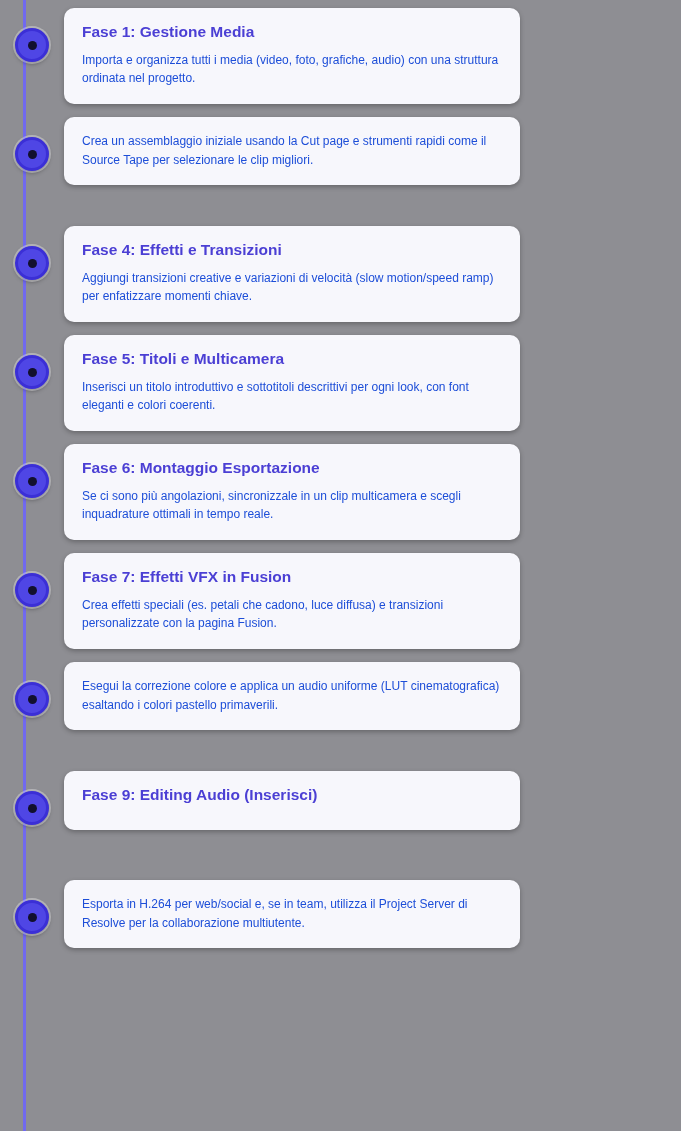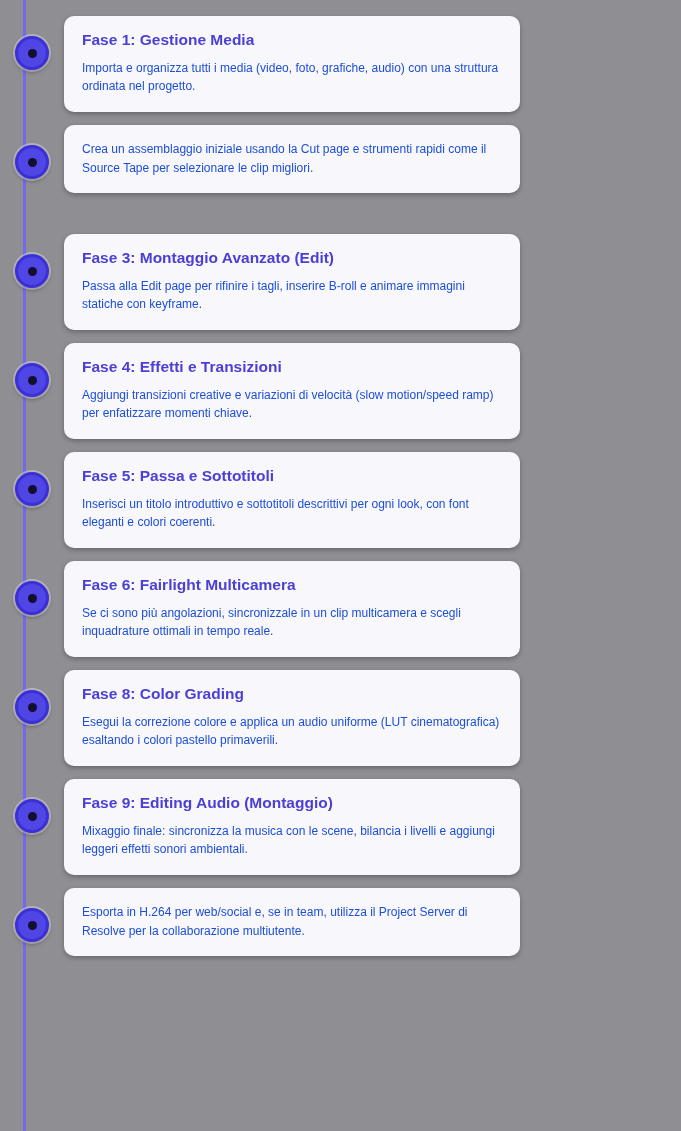--- a/index.html
+++ b/index.html
@@ -11,21 +11,21 @@
     height: 1131px;
     background: #8e8e93;
     font-family: "Liberation Sans", sans-serif;
     overflow: hidden;
   }
   .timeline {
     position: relative;
     width: 542px;
     height: 1131px;
     box-sizing: border-box;
-    padding: 16px 22px 8px 0;
+    padding: 8px 22px 8px 0;
   }
   .spine {
     position: absolute;
     left: 23px;
     top: 0;
     bottom: 0;
     width: 3px;
     background: #6c63ff;
     opacity: 0.85;
   }
@@ -110,78 +110,76 @@
 
     <div class="step">
       <div class="marker-col">
         <div class="marker"></div>
       </div>
       <div class="card">
         <p class="card-desc">Crea un assemblaggio iniziale usando la Cut page e strumenti rapidi come il Source Tape per selezionare le clip migliori.</p>
       </div>
     </div>
 
-    <div class="step">
-      <div class="marker-col">
-        <div class="marker"></div>
-      </div>
-      <div class="card">
-        <p class="card-title">Fase 3: Montaggio Avanzato (Edit)</p>
-        <p class="card-desc">Passa alla Edit page per rifinire i tagli, inserire B-roll e animare immagini statiche con keyframe.</p>
-      </div>
-    </div>
 
     <div class="step">
       <div class="marker-col">
         <div class="marker"></div>
       </div>
       <div class="card">
         <p class="card-title">Fase 4: Effetti e Transizioni</p>
         <p class="card-desc">Aggiungi transizioni creative e variazioni di velocità (slow motion/speed ramp) per enfatizzare momenti chiave.</p>
       </div>
     </div>
 
     <div class="step">
       <div class="marker-col">
         <div class="marker"></div>
       </div>
       <div class="card">
-        <p class="card-title">Fase 5: Passa e Sottotitoli</p>
+        <p class="card-title">Fase 5: Titoli e Multicamera</p>
         <p class="card-desc">Inserisci un titolo introduttivo e sottotitoli descrittivi per ogni look, con font eleganti e colori coerenti.</p>
       </div>
     </div>
 
     <div class="step">
       <div class="marker-col">
         <div class="marker"></div>
       </div>
       <div class="card">
-        <p class="card-title">Fase 6: Fairlight Multicamera</p>
+        <p class="card-title">Fase 6: Montaggio Esportazione</p>
         <p class="card-desc">Se ci sono più angolazioni, sincronizzale in un clip multicamera e scegli inquadrature ottimali in tempo reale.</p>
       </div>
     </div>
-
 
     <div class="step">
       <div class="marker-col">
         <div class="marker"></div>
       </div>
       <div class="card">
-        <p class="card-title">Fase 8: Color Grading</p>
+        <p class="card-title">Fase 7: Effetti VFX in Fusion</p>
+        <p class="card-desc">Crea effetti speciali (es. petali che cadono, luce diffusa) e transizioni personalizzate con la pagina Fusion.</p>
+      </div>
+    </div>
+
+    <div class="step">
+      <div class="marker-col">
+        <div class="marker"></div>
+      </div>
+      <div class="card">
         <p class="card-desc">Esegui la correzione colore e applica un audio uniforme (LUT cinematografica) esaltando i colori pastello primaverili.</p>
       </div>
     </div>
 
     <div class="step">
       <div class="marker-col">
         <div class="marker"></div>
       </div>
       <div class="card">
-        <p class="card-title">Fase 9: Editing Audio (Montaggio)</p>
-        <p class="card-desc">Mixaggio finale: sincronizza la musica con le scene, bilancia i livelli e aggiungi leggeri effetti sonori ambientali.</p>
+        <p class="card-title">Fase 9: Editing Audio (Inserisci)</p>
       </div>
     </div>
 
     <div class="step">
       <div class="marker-col">
         <div class="marker"></div>
       </div>
       <div class="card">
         <p class="card-desc">Esporta in H.264 per web/social e, se in team, utilizza il Project Server di Resolve per la collaborazione multiutente.</p>
       </div>

